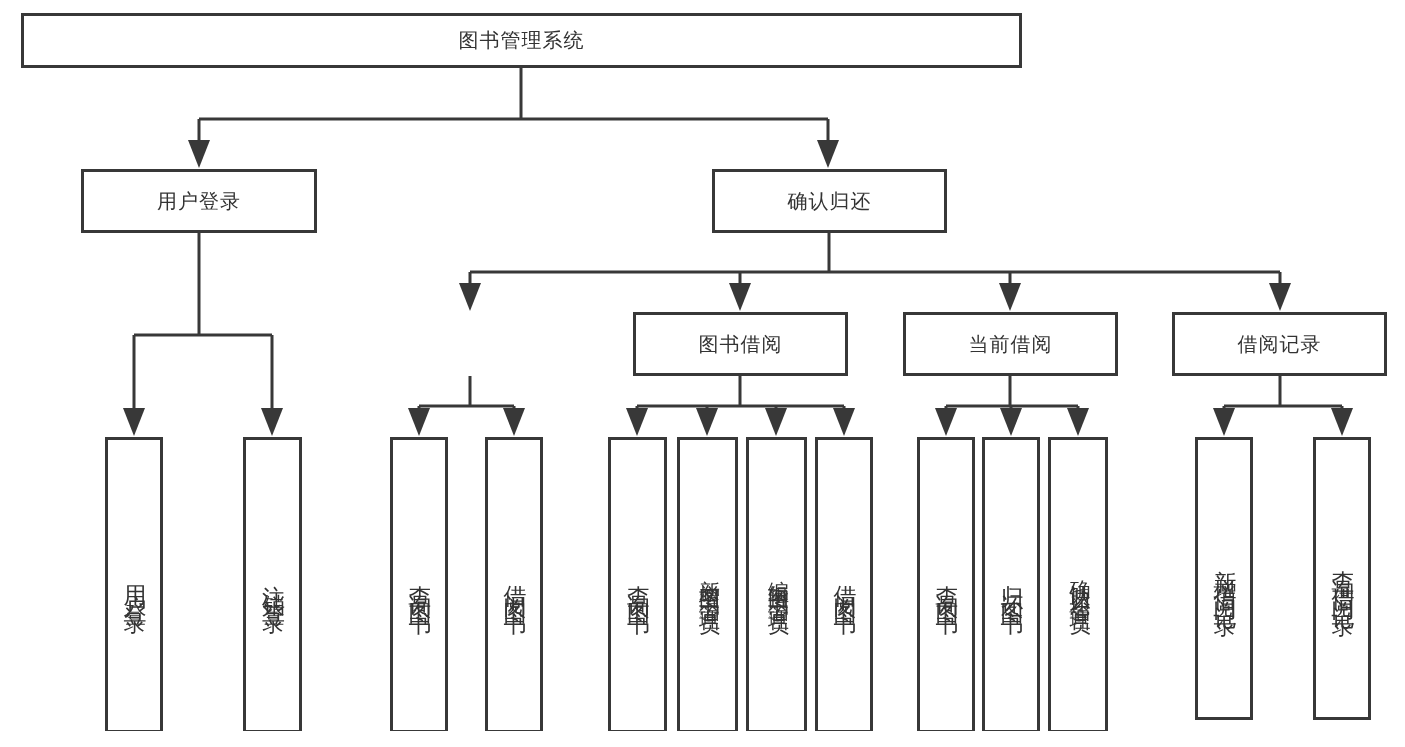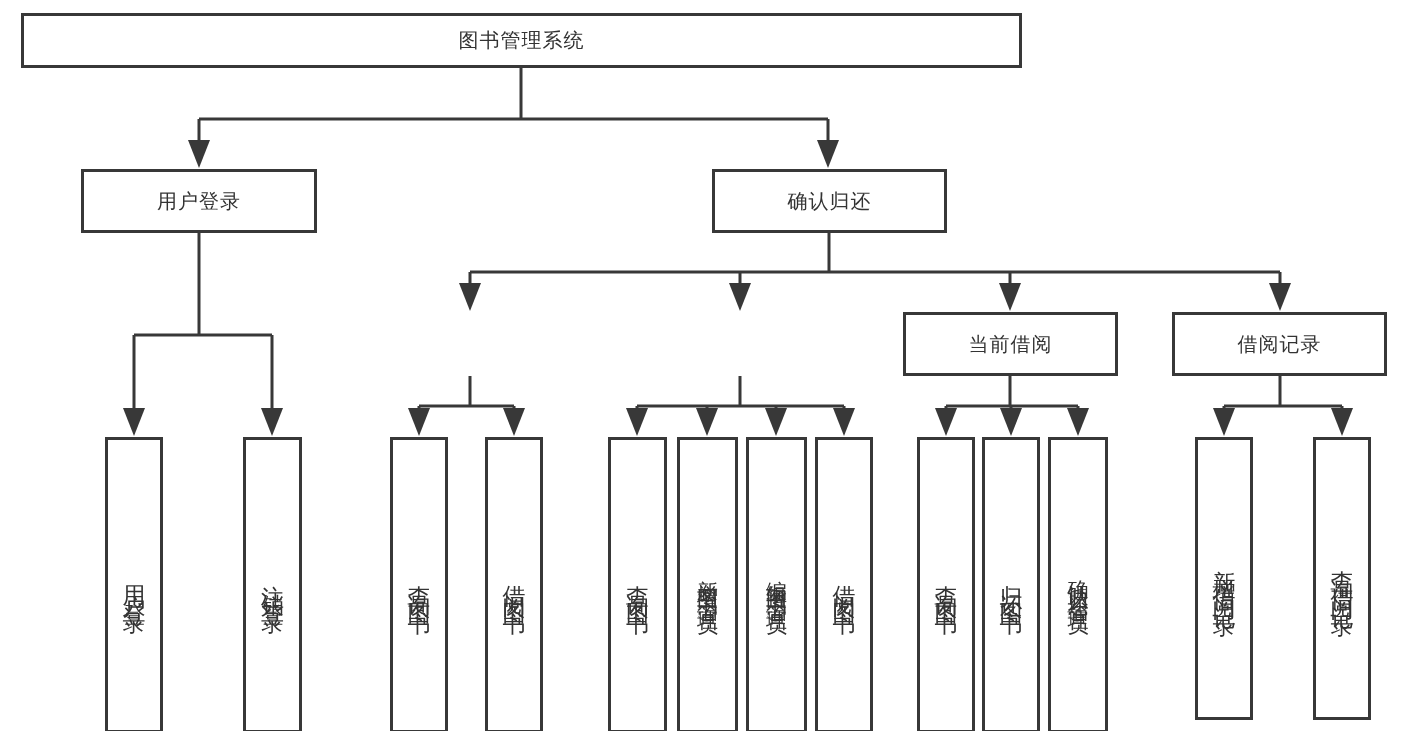--- a/index.html
+++ b/index.html
@@ -1,18 +1,18 @@
 <!DOCTYPE html>
 <html><head>
 <meta charset="utf-8">
 <style>
   html,body{margin:0;padding:0;background:#ffffff;}
   .stage{
     position:relative;width:1405px;height:731px;background:#ffffff;overflow:hidden;
-    font-family:Liberation Serif, serif;color:#333333;
+    font-family:Liberation Mono, monospace;color:#333333;
   }
   .connectors{position:absolute;left:0;top:0;z-index:1;}
   .hbox{
     position:absolute;z-index:2;box-sizing:border-box;background:#ffffff;
     border:3px solid #383838;display:flex;align-items:center;justify-content:center;
   }
   .hbox .lbl{font-size:20px;letter-spacing:1px;color:#333333;}
   .vbox{
     position:absolute;z-index:2;box-sizing:border-box;background:#ffffff;
     border:3px solid #383838;top:437px;height:296px;
@@ -78,20 +78,23 @@
     <span class="lbl">图书管理系统</span>
   </div>
 
   <div class="hbox" style="left:81px;top:169px;width:236px;height:64px;">
     <span class="lbl">用户登录</span>
   </div>
   <div class="hbox" style="left:712px;top:169px;width:235px;height:64px;">
     <span class="lbl">确认归还</span>
   </div>
 
+  <div class="hbox" style="left:633px;top:312px;width:215px;height:64px;">
+    <span class="lbl">图书借阅</span>
+  </div>
   <div class="hbox" style="left:903px;top:312px;width:215px;height:64px;justify-content:center;">
     <span class="lbl">当前借阅</span>
   </div>
   <div class="hbox" style="left:1172px;top:312px;width:215px;height:64px;">
     <span class="lbl">借阅记录</span>
   </div>
 
   <div class="vbox" style="left:105px;width:58px;">
     <span class="lbl">用户登录</span>
   </div>

